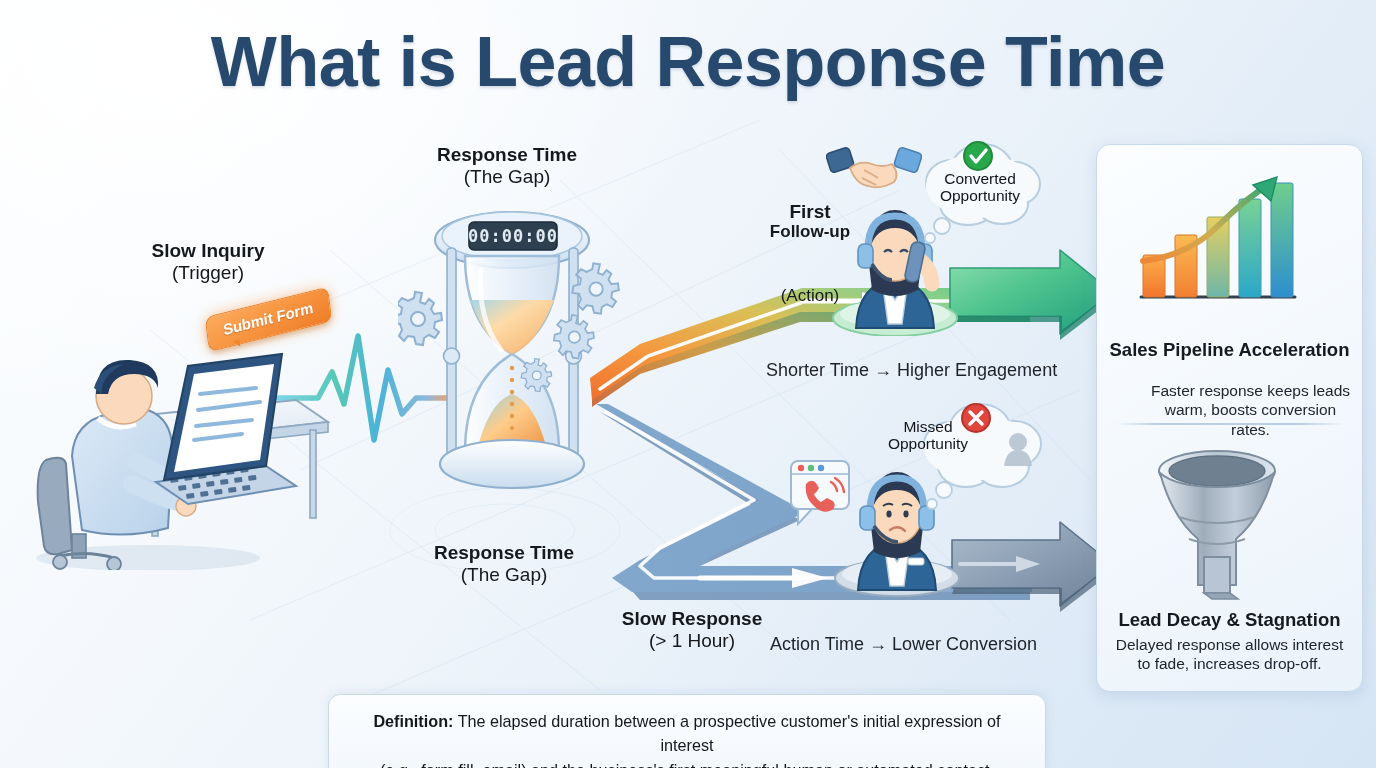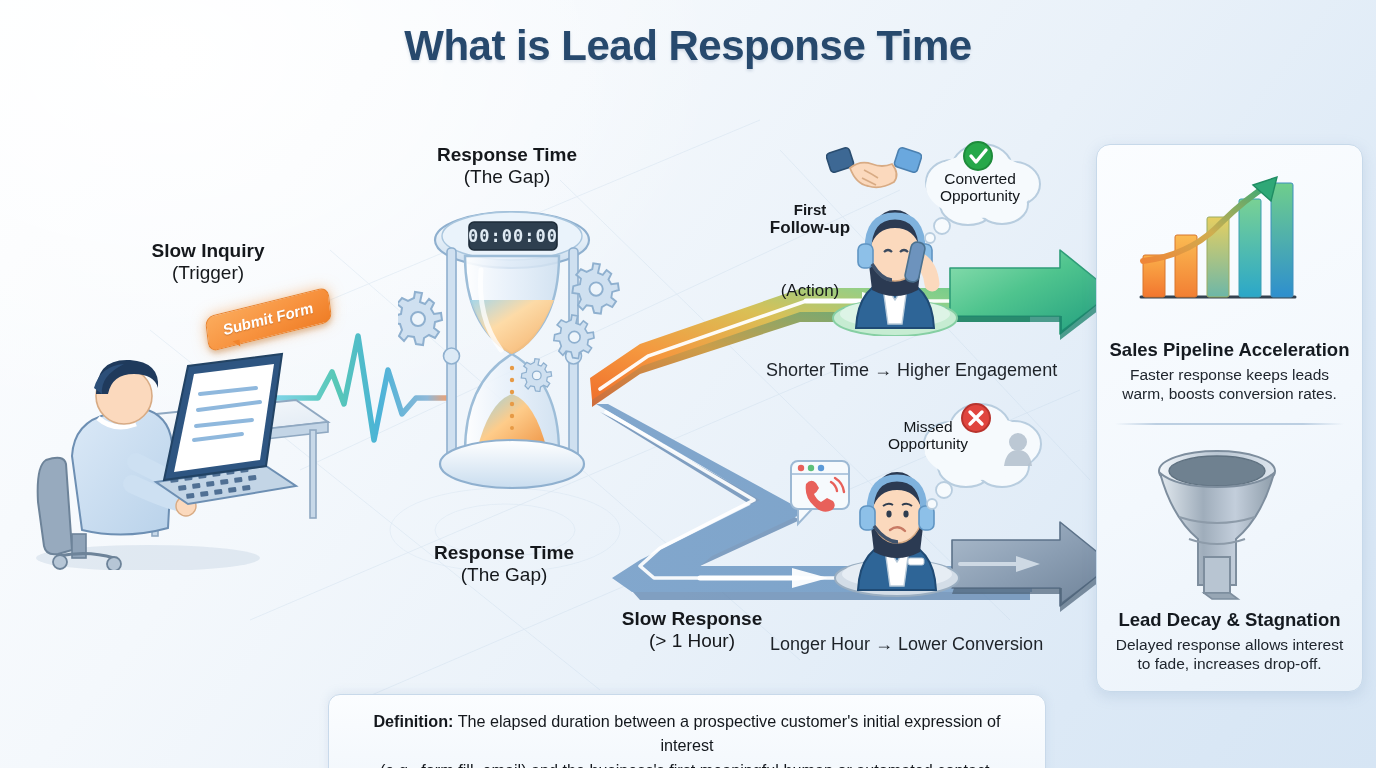--- a/index.html
+++ b/index.html
@@ -13,21 +13,21 @@
     background:
       radial-gradient(ellipse 900px 600px at 12% 8%, #ffffff 0%, rgba(255,255,255,0) 62%),
       linear-gradient(128deg,#fdfeff 0%,#f4f8fc 32%,#e9f1f9 58%,#dce9f6 82%,#d6e5f4 100%);
   }
   
   .grid{position:absolute;inset:0;pointer-events:none;opacity:.5;}
 
   
   .title{
     position:absolute;left:0;right:0;top:22px;text-align:center;
-    font-size:42px;font-weight:bold;letter-spacing:-.5px;
+    font-size:70px;font-weight:bold;letter-spacing:-.5px;
     color:#27496d;text-shadow:0 2px 3px rgba(120,140,170,.28);
   }
 
   
   .lbl{position:absolute;text-align:center;color:#15181c;line-height:1.16;}
   .lbl .b{display:block;font-weight:bold;font-size:19px;}
   .lbl .s{display:block;font-size:19px;font-weight:normal;}
   .cap{position:absolute;font-size:18px;color:#1d2228;white-space:nowrap;}
 
   
@@ -350,27 +350,27 @@
     <span class="s">(The Gap)</span>
   </div>
 
 
   <div class="lbl" style="left:604px;top:608px;width:176px;">
     <span class="b">Slow Response</span>
     <span class="s">(&gt; 1 Hour)</span>
   </div>
 
   <div class="lbl" style="left:760px;top:202px;width:100px;line-height:1.1;">
-    <span class="b" style="font-size:15px;">First</span>
+    <span class="b" style="font-size:19px;">First</span>
     <span class="b" style="font-size:17px;">Follow-up</span>
     <span class="s" style="font-size:17px;margin-top:45px;">(Action)</span>
   </div>
 
   <div class="cap" style="left:766px;top:360px;">Shorter Time → Higher Engagement</div>
-  <div class="cap" style="left:770px;top:634px;">Longer Hour → Lower Conversion</div>
+  <div class="cap" style="left:770px;top:634px;">Action Time → Lower Conversion</div>
 
   <svg style="position:absolute;left:820px;top:196px;" width="150" height="140" viewBox="0 0 150 140">
     <ellipse cx="75" cy="122" rx="62" ry="18" fill="#c6ecd2" stroke="#86cfa3" stroke-width="2"></ellipse>
     <ellipse cx="75" cy="118" rx="55" ry="14" fill="#ddf4e6"></ellipse>
 
     <path d="M36 132 q2 -44 39 -50 q37 6 39 50 Z" fill="#2e6597" stroke="#1f4a74" stroke-width="2"></path>
     <path d="M62 84 L75 104 L88 84 L82 128 L68 128 Z" fill="#ffffff" stroke="#b9cbda" stroke-width="1.4"></path>
 
     <path d="M48 60 q0 -44 27 -44 q27 0 27 44 l-4 34 q-23 12 -46 0 Z" fill="#2b3a52"></path>
 
@@ -515,21 +515,21 @@
       <rect x="14" y="86" width="22" height="42" rx="2" fill="url(#b1)" stroke="#d8762f" stroke-width="1"></rect>
       <rect x="46" y="66" width="22" height="62" rx="2" fill="url(#b2)" stroke="#d8762f" stroke-width="1"></rect>
       <rect x="78" y="48" width="22" height="80" rx="2" fill="url(#b3)" stroke="#9aac63" stroke-width="1"></rect>
       <rect x="110" y="30" width="22" height="98" rx="2" fill="url(#b4)" stroke="#3d9fb3" stroke-width="1"></rect>
       <rect x="142" y="14" width="22" height="114" rx="2" fill="url(#b5)" stroke="#3d8fbe" stroke-width="1"></rect>
       <path d="M14 92 q48 -6 78 -38 q24 -24 50 -40" fill="none" stroke="url(#arrowG)" stroke-width="6" stroke-linecap="round"></path>
       <path d="M124 16 L148 8 L142 32 Z" fill="#2fa877" stroke="#1f8d63" stroke-width="1.4"></path>
     </svg>
 
     <div class="pn-title" style="top:194px;">Sales Pipeline Acceleration</div>
-    <div class="pn-sub" style="top:220px;">
+    <div class="pn-sub" style="top:236px;margin-left:42px;">
       <span>Faster response keeps leads</span><br>
       <span>warm, boosts conversion rates.</span>
     </div>
 
     <svg style="position:absolute;left:56px;top:300px;" width="128" height="156" viewBox="0 0 128 156">
       <defs>
         <linearGradient id="fnG" x1="0" y1="0" x2="1" y2="0">
           <stop offset="0%" stop-color="#e2e9ef"></stop>
             <stop offset="38%" stop-color="#9fadbb"></stop>
           <stop offset="66%" stop-color="#c3cedb"></stop>

